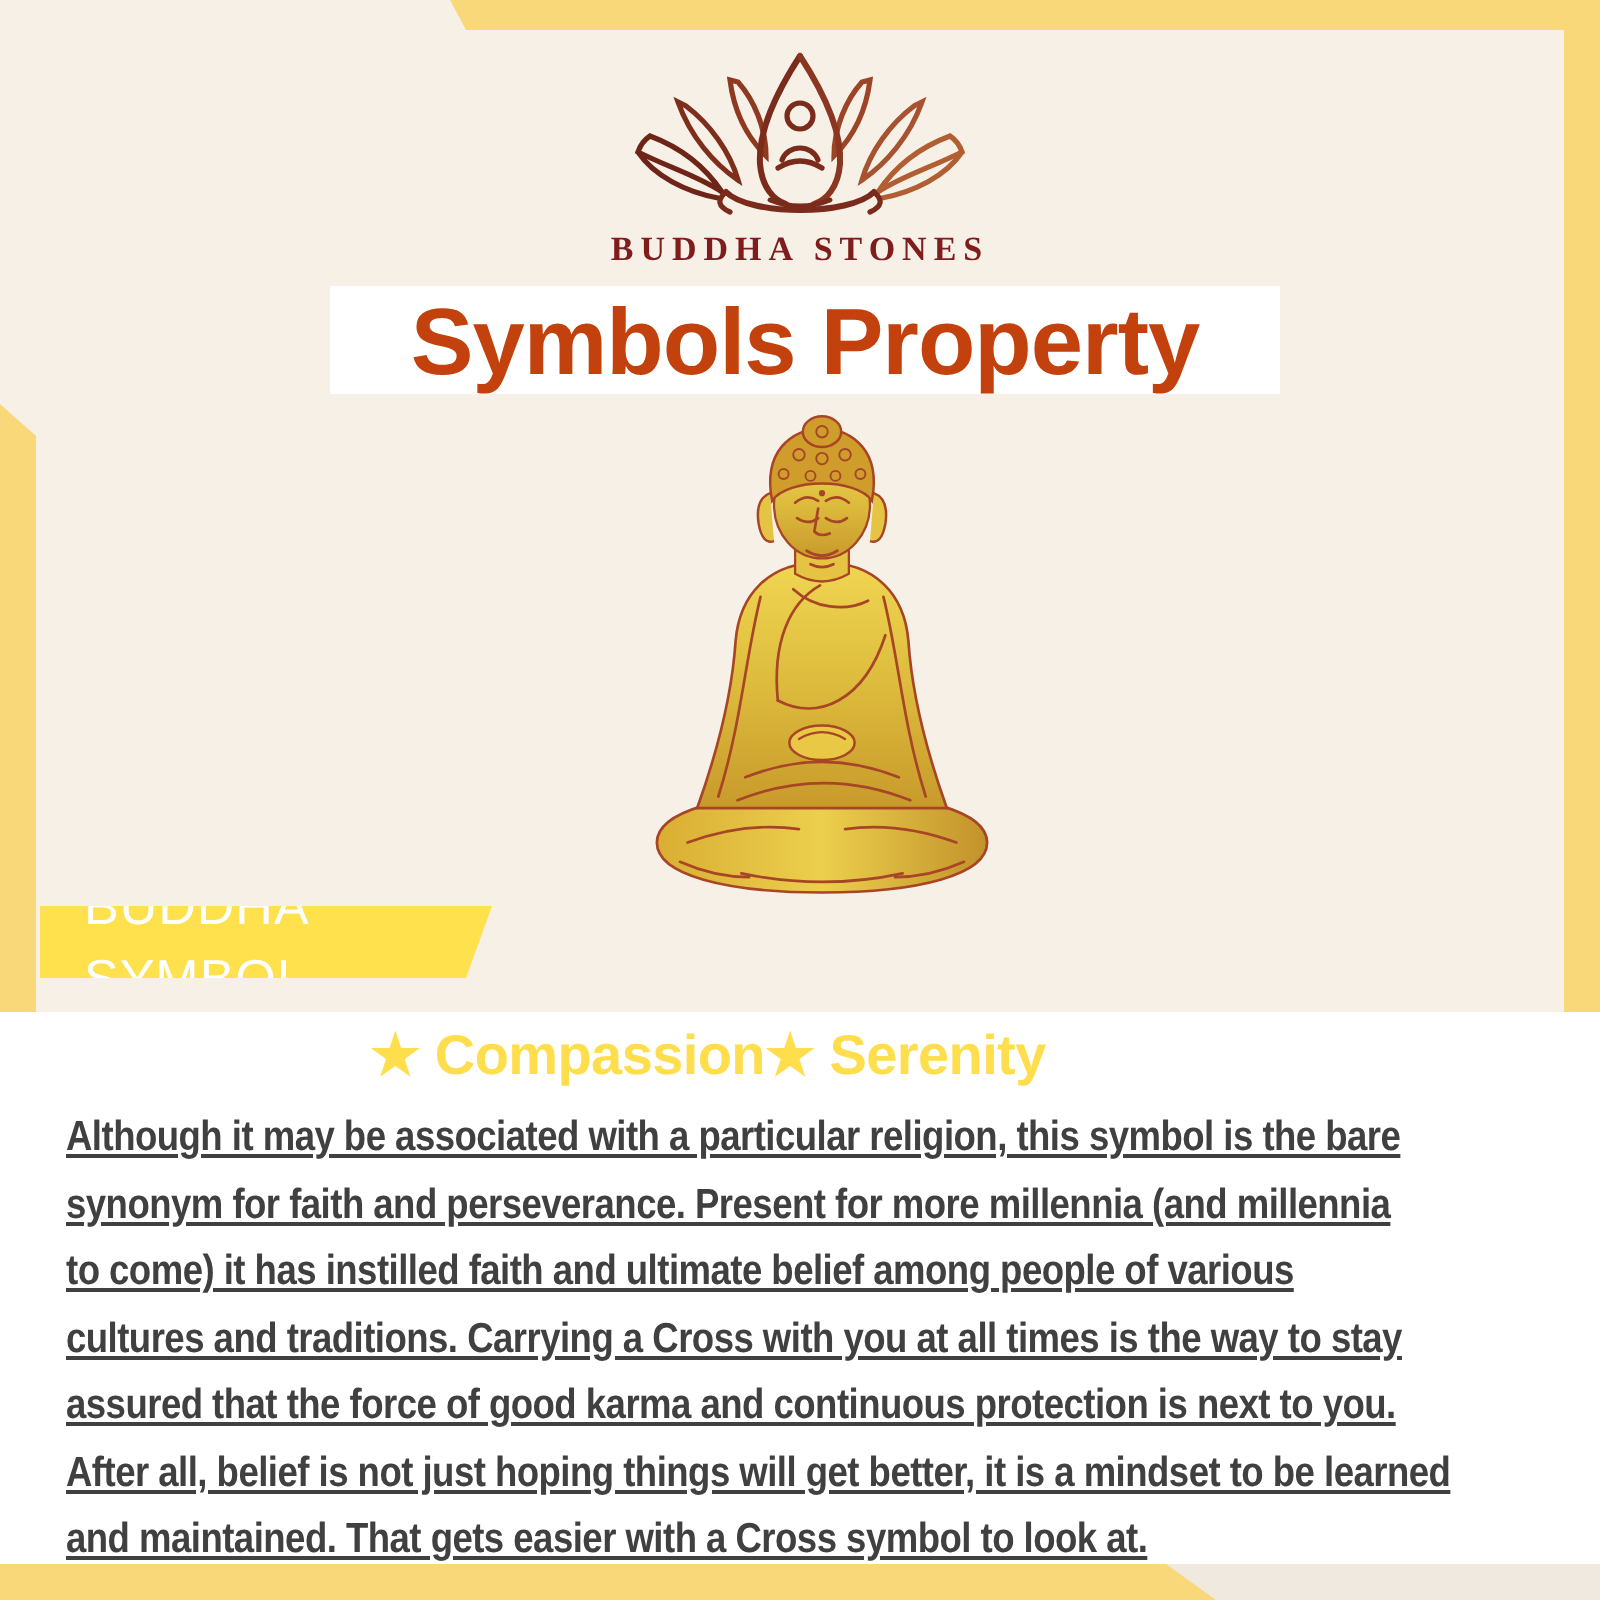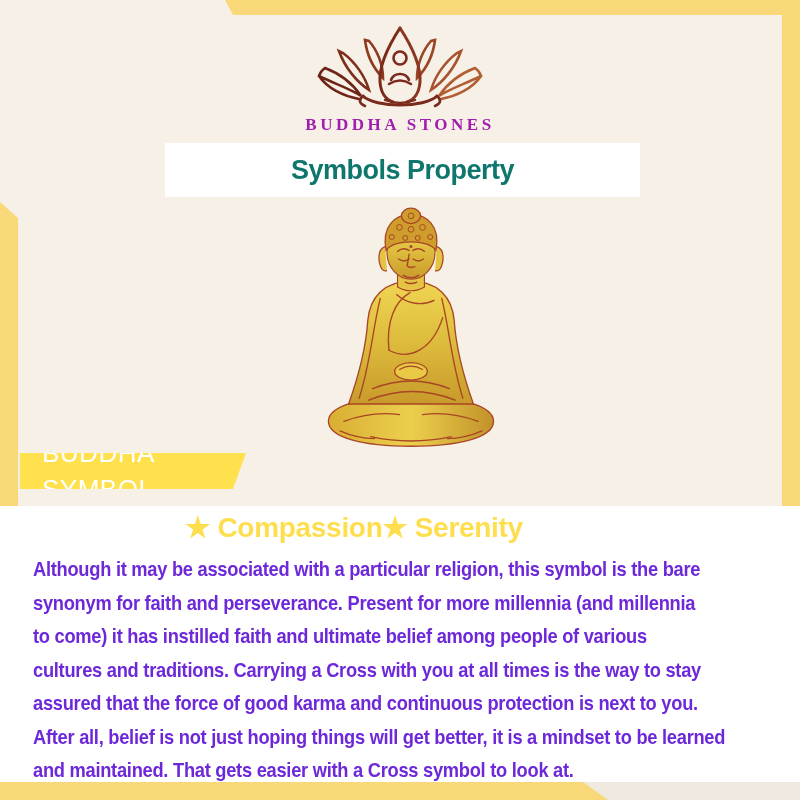--- a/index.html
+++ b/index.html
@@ -30,29 +30,29 @@
   }
   .frame-bottom{
     position:absolute;left:0;bottom:0;width:610px;height:18px;
     background:#f9d879;
     clip-path:polygon(0 0,583px 0,608px 18px,0 18px);
   }
   .logo-icon{position:absolute;left:305px;top:24px;width:190px;height:84px;}
   .brand-name{
     position:absolute;left:0;top:115px;width:800px;text-align:center;
     font-family:"Liberation Serif",serif;
-    font-size:17px;letter-spacing:3.5px;color:#a21caf;font-weight:600;
+    font-size:17px;letter-spacing:3.5px;color:#7f1d1d;font-weight:600;
   }
   
   .title-band{
     position:absolute;left:165px;top:143px;width:475px;height:54px;
     background:#ffffff;display:flex;align-items:center;justify-content:center;
   }
   .title-text{
-    font-size:27px;font-weight:700;color:#0f766e;letter-spacing:-0.5px;
+    font-size:47px;font-weight:700;color:#c2410c;letter-spacing:-0.5px;
   }
   
   .buddha{position:absolute;left:315px;top:205px;width:192px;height:255px;}
   
   .ribbon{
     position:absolute;left:20px;top:453px;width:226px;height:36px;
     background:#ffe04d;
     clip-path:polygon(0 0,226px 0,213px 36px,0 36px);
     display:flex;align-items:center;
   }
@@ -62,21 +62,21 @@
   }
   
   .content{
     position:absolute;left:0;top:506px;width:800px;height:276px;
     background:#ffffff;
   }
   .props-heading{
     position:absolute;left:0;top:511px;width:708px;text-align:center;
     font-size:28px;font-weight:700;color:#ffde4d;letter-spacing:-0.3px;
   }
-  .paragraph{position:absolute;left:33px;top:552px;width:760px;color:#6d28d9;}
+  .paragraph{position:absolute;left:33px;top:552px;width:760px;color:#404040;text-decoration:underline;}
   .para-line{
     white-space:nowrap;font-size:21px;font-weight:700;letter-spacing:-0.3px;
     line-height:33.5px;transform:scaleX(0.87);transform-origin:0 50%;
   }
 </style>
 </head>
 <body>
 
 <div class="canvas">
 

